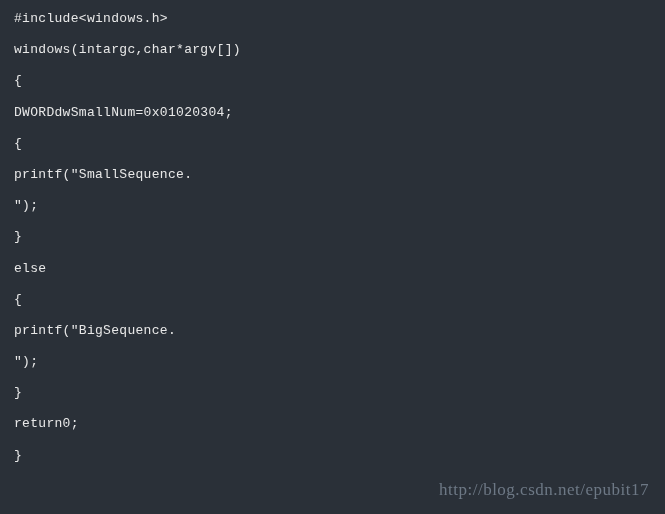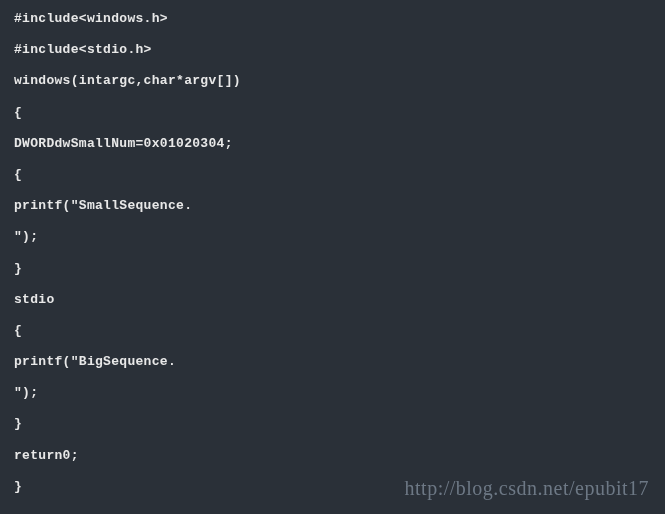--- a/index.html
+++ b/index.html
@@ -17,47 +17,46 @@
       position: relative;
       overflow: hidden;
     }
     .code-container {
       padding: 10px 14px;
     }
     .code-line {
       line-height: 1.4;
       margin-bottom: 13px;
       white-space: pre;
-      font-weight: bold;
+      font-weight: normal;
       letter-spacing: 0.3px;
     }
     .watermark {
       position: absolute;
       bottom: 14px;
       right: 16px;
       color: #6d7885;
       font-family: "SimSun", serif;
-      font-size: 20px;
+      font-size: 17px;
       letter-spacing: 0.5px;
     }
   </style>
 </head>
 <body>
 
 <div class="code-container">
   <div class="code-line">#include&lt;windows.h&gt;</div>
-  <div class="code-line">#include&lt;stdio.h&gt;</div>
   <div class="code-line">windows(intargc,char*argv[])</div>
   <div class="code-line">{</div>
   <div class="code-line">DWORDdwSmallNum=0x01020304;</div>
   <div class="code-line">{</div>
   <div class="code-line">printf("SmallSequence.</div>
   <div class="code-line">");</div>
   <div class="code-line">}</div>
-  <div class="code-line">stdio</div>
+  <div class="code-line">else</div>
   <div class="code-line">{</div>
   <div class="code-line">printf("BigSequence.</div>
   <div class="code-line">");</div>
   <div class="code-line">}</div>
   <div class="code-line">return0;</div>
   <div class="code-line">}</div>
 </div>
 
 <div class="watermark">http://blog.csdn.net/epubit17</div>
 

